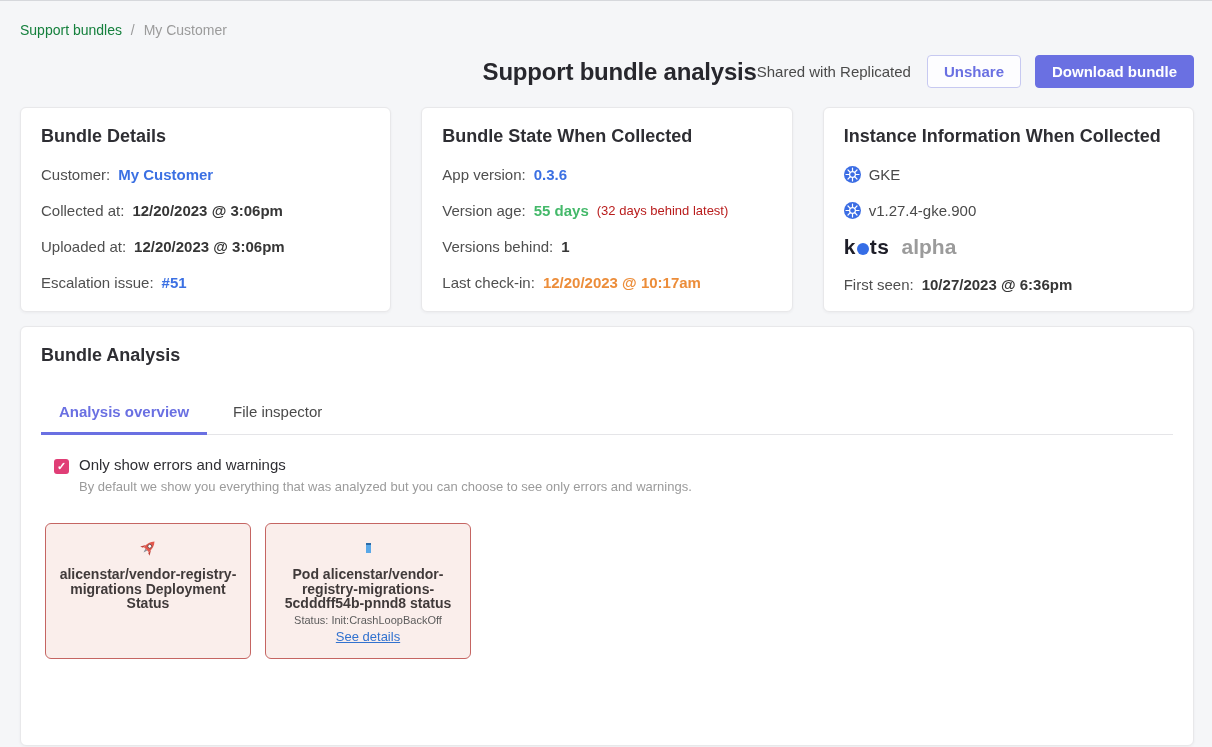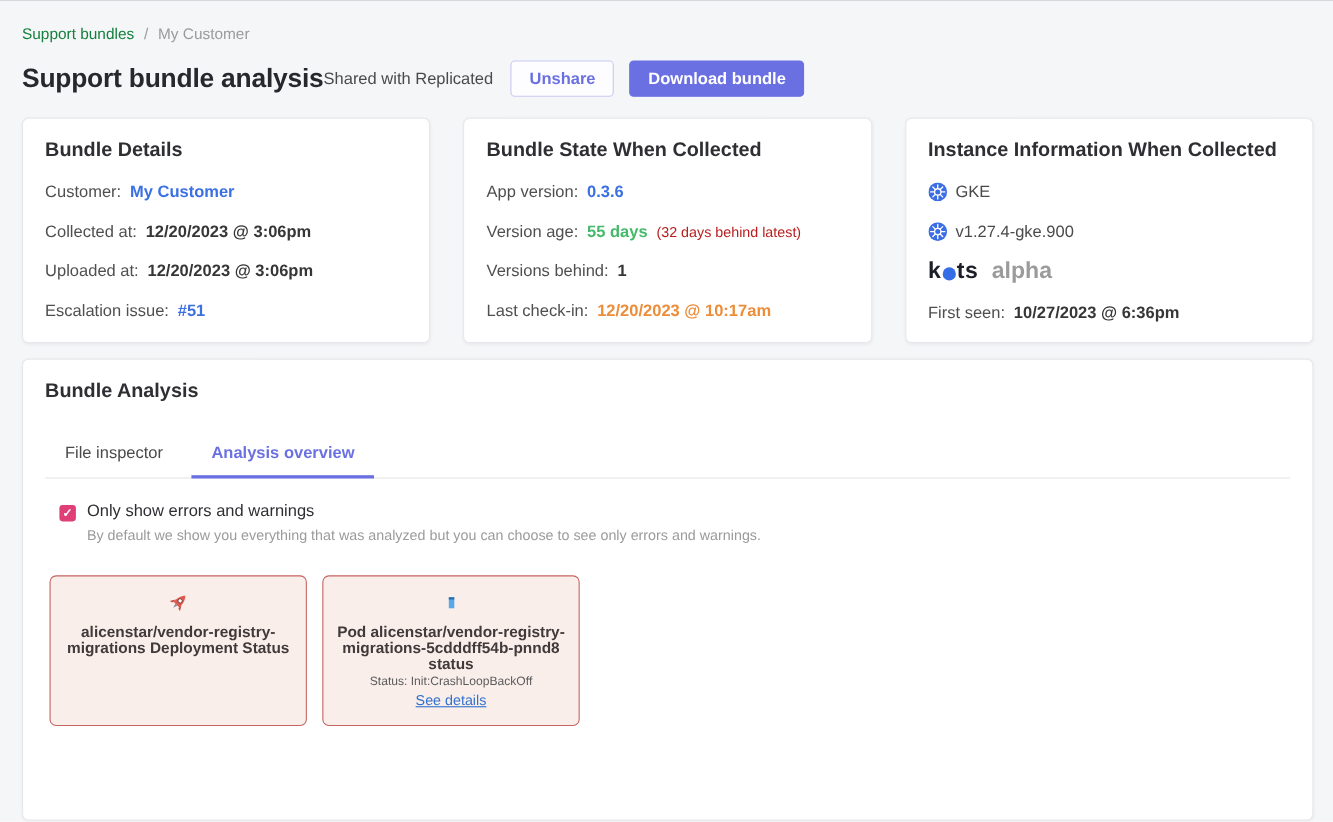--- a/index.html
+++ b/index.html
@@ -11,21 +11,21 @@
     color: #323232;
   }
   .page { padding: 0 18px 0 20px; }
 
   
   .breadcrumb { padding-top: 21px; font-size: 14px; color: #9b9b9b; }
   .breadcrumb a { color: #15803d; text-decoration: none; cursor: pointer; margin-top: 24px; }
   .breadcrumb .sep { margin: 0 5px; }
 
   
-  .header-row { margin-top: 17px; display: flex; align-items: center; justify-content: flex-start; }
+  .header-row { margin-top: 17px; display: flex; align-items: center; justify-content: flex-end; }
   h1 { font-size: 24px; font-weight: 700; color: #27272d; letter-spacing: -0.2px; }
   .header-actions { display: flex; align-items: center; gap: 14px; }
   .shared-text { font-size: 15px; color: #4a4a4a; margin-right: 2px; }
   .btn { font-family: inherit; font-size: 15px; font-weight: 700; border-radius: 4px; padding: 7px 16px; cursor: pointer; line-height: 1.15; }
   .btn-outline { background: #fdfdff; border: 1px solid #c7c9f1; color: #6a70e2; }
   .btn-primary { background: #6a70e2; border: 1px solid #6a70e2; color: #ffffff; }
 
   
   .cards-row { margin-top: 19px; display: flex; gap: 30px; align-items: stretch; }
   .card {
@@ -60,21 +60,21 @@
   .checkbox {
     width: 15px; height: 15px; margin-top: 3px; border-radius: 3px; background: #e03e76;
     display: flex; align-items: center; justify-content: center;
     color: #ffffff; font-size: 11px; font-weight: 700; cursor: pointer; flex: none;
   }
   .filter-label { font-size: 15px; color: #2e2e33; }
   .filter-desc { font-size: 13px; color: #9b9b9b; margin-top: 6px; }
 
   .err-cards { margin-top: 29px; margin-left: 4px; display: flex; gap: 14px; align-items: stretch; }
   .err-card {
-    width: 234px; background: #faeeeb; border: 1px solid #c56562; border-radius: 6px;
+    width: 206px; background: #faeeeb; border: 1px solid #c56562; border-radius: 6px;
     padding: 11px 12px 13px; text-align: center; cursor: pointer;
   }
   .err-icon { height: 26px; display: flex; align-items: center; justify-content: center; margin-bottom: 6px; }
   .pod-glyph { display: inline-block; width: 5px; height: 10px; background: #59a8e8; border-top: 2px solid #2b6ca8; }
   .err-title { font-size: 14px; font-weight: 700; color: #403a3a; line-height: 1.02; }
   .err-desc { font-size: 11px; color: #8a8080; line-height: 1.15; margin-top: 4px; }
   .err-status { font-size: 11px; color: #5c5c5c; margin-top: 4px; }
   .see-details { display: inline-block; font-size: 13px; color: #3272cf; text-decoration: underline; margin-top: 3px; cursor: pointer; }
 </style>
 </head>
@@ -193,22 +193,22 @@
         <span class="v-bold">10/27/2023 @ 6:36pm</span>
       </div>
     </section>
 
   </div>
 
   <section class="card analysis-card">
     <h2>Bundle Analysis</h2>
 
     <div class="tabs">
+      <div class="tab active">Analysis overview</div>
       <div class="tab">File inspector</div>
-      <div class="tab active">Analysis overview</div>
     </div>
 
     <div class="filter-row">
       <div class="checkbox">
           <span>✓</span>
         </div>
       <div>
         <div class="filter-label">Only show errors and warnings</div>
         <div class="filter-desc">By default we show you everything that was analyzed but you can choose to see only errors and warnings.</div>
       </div>

